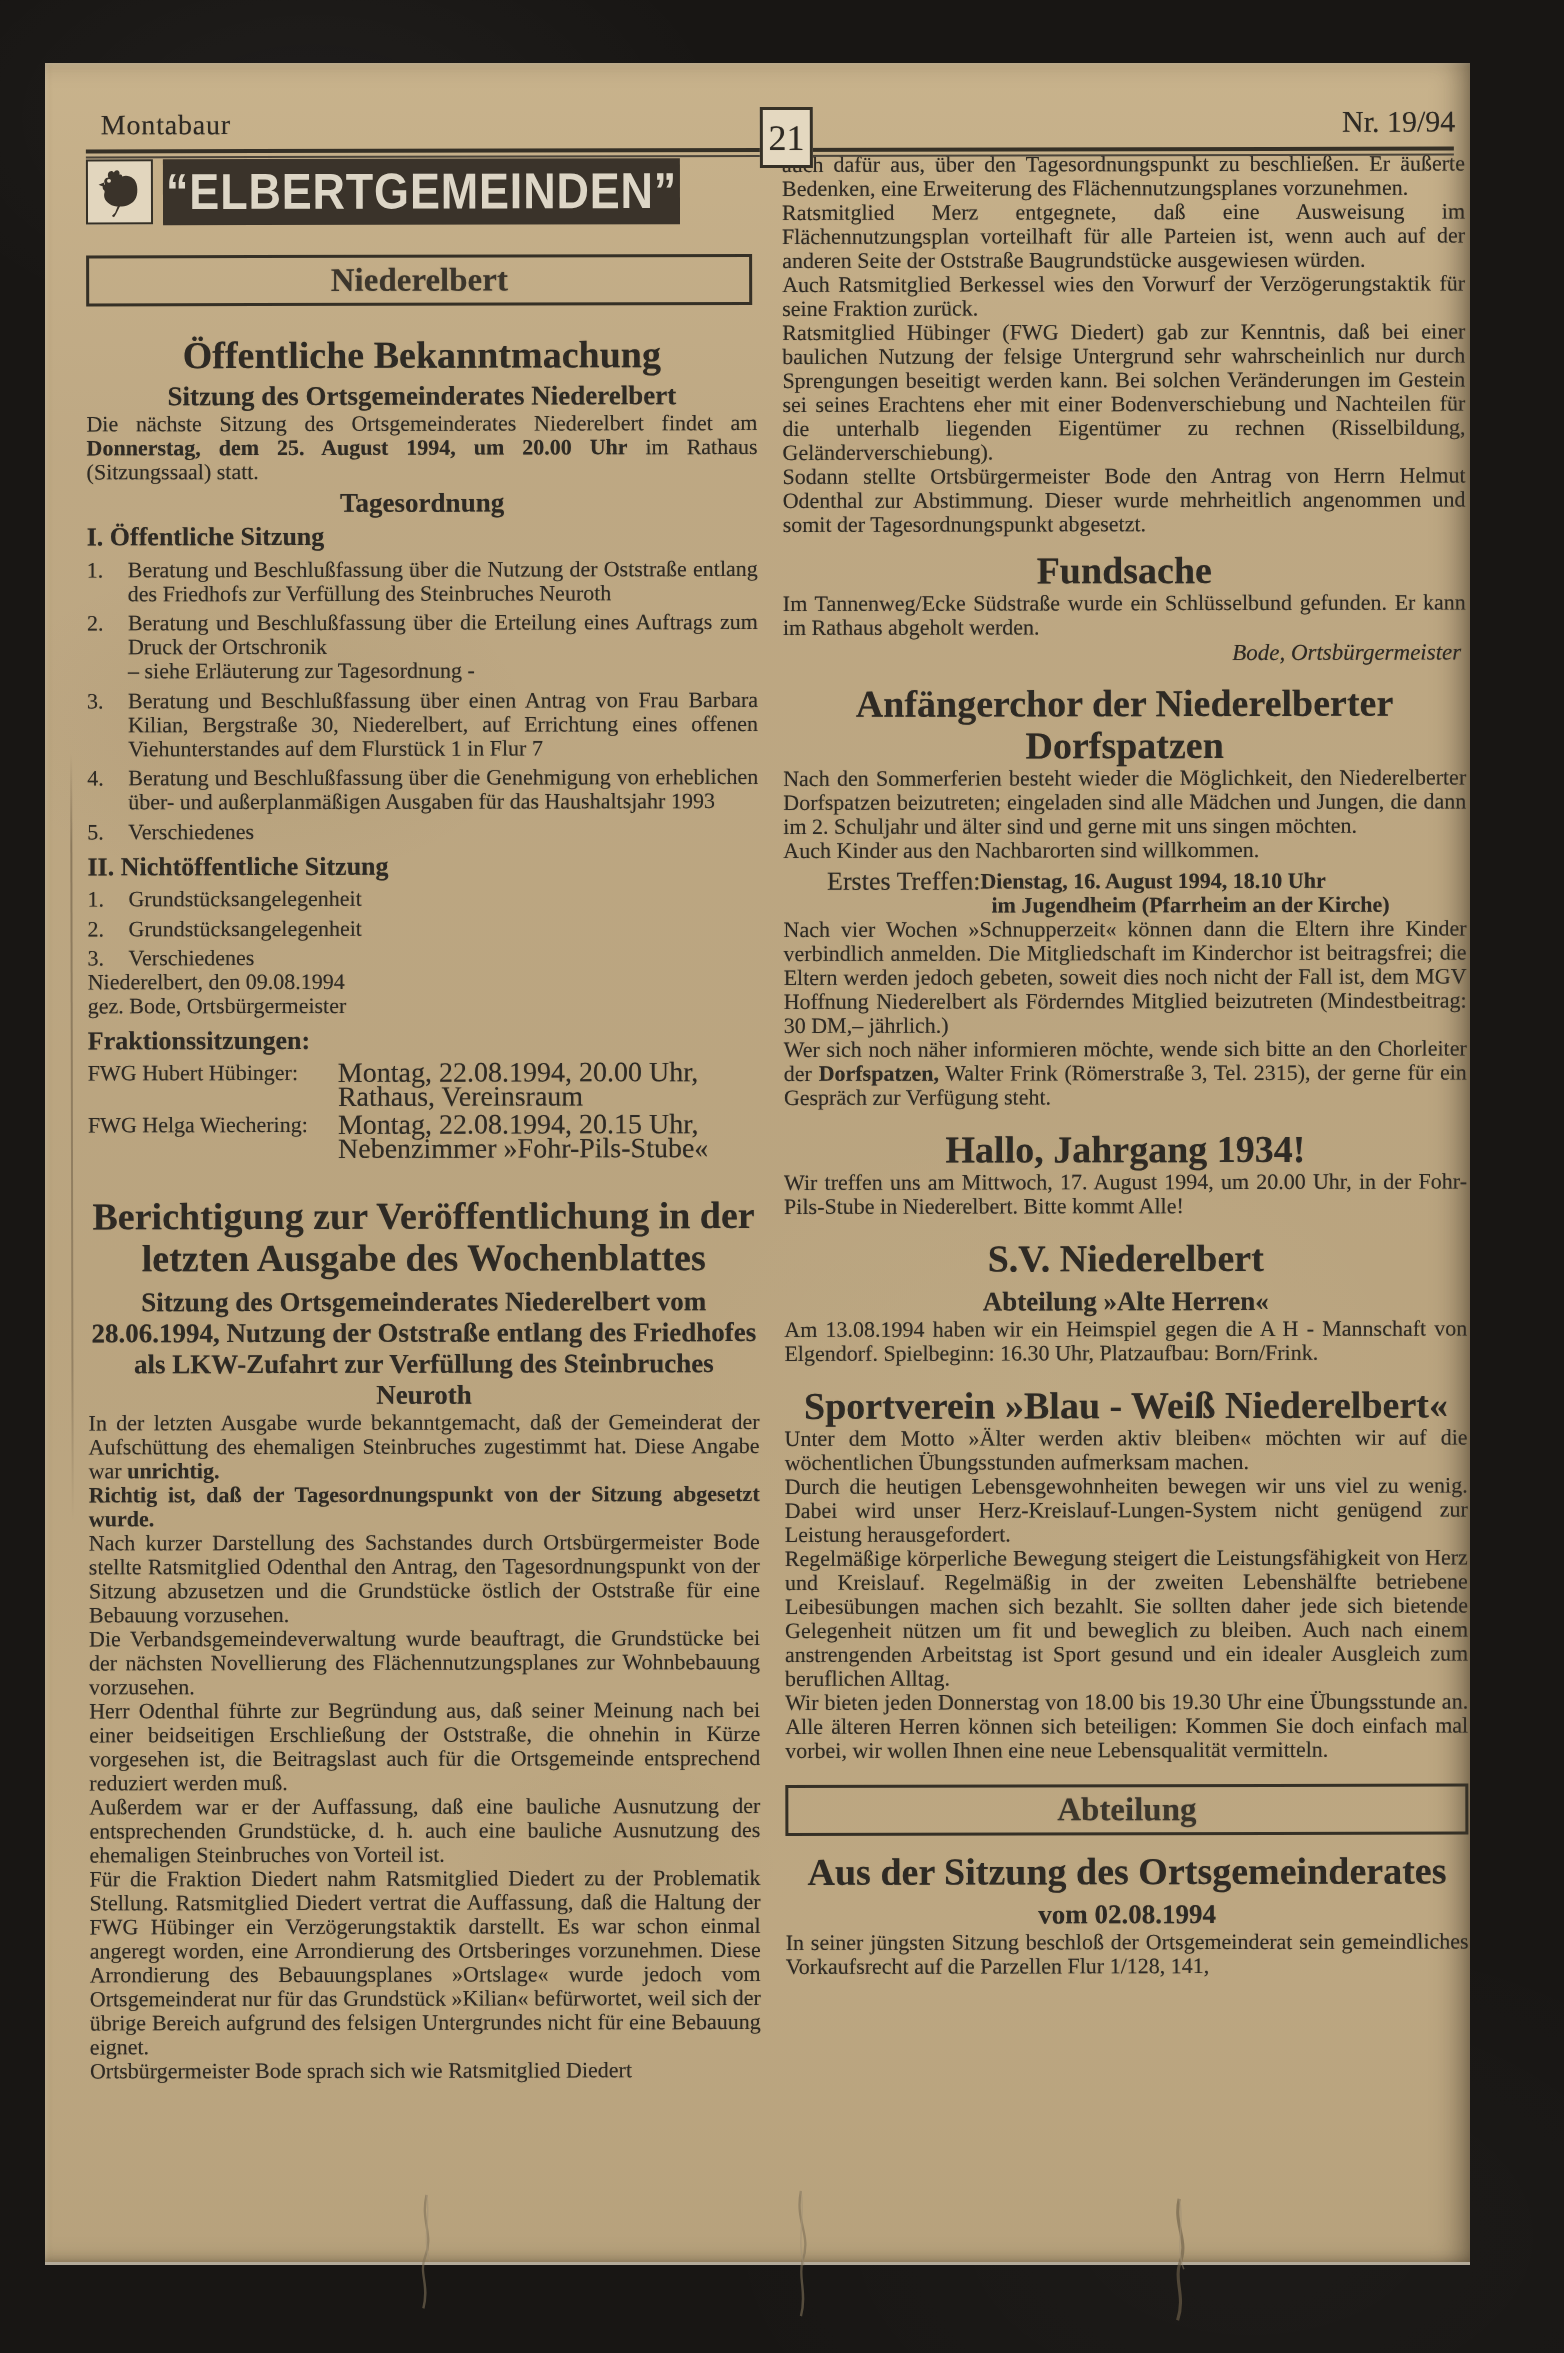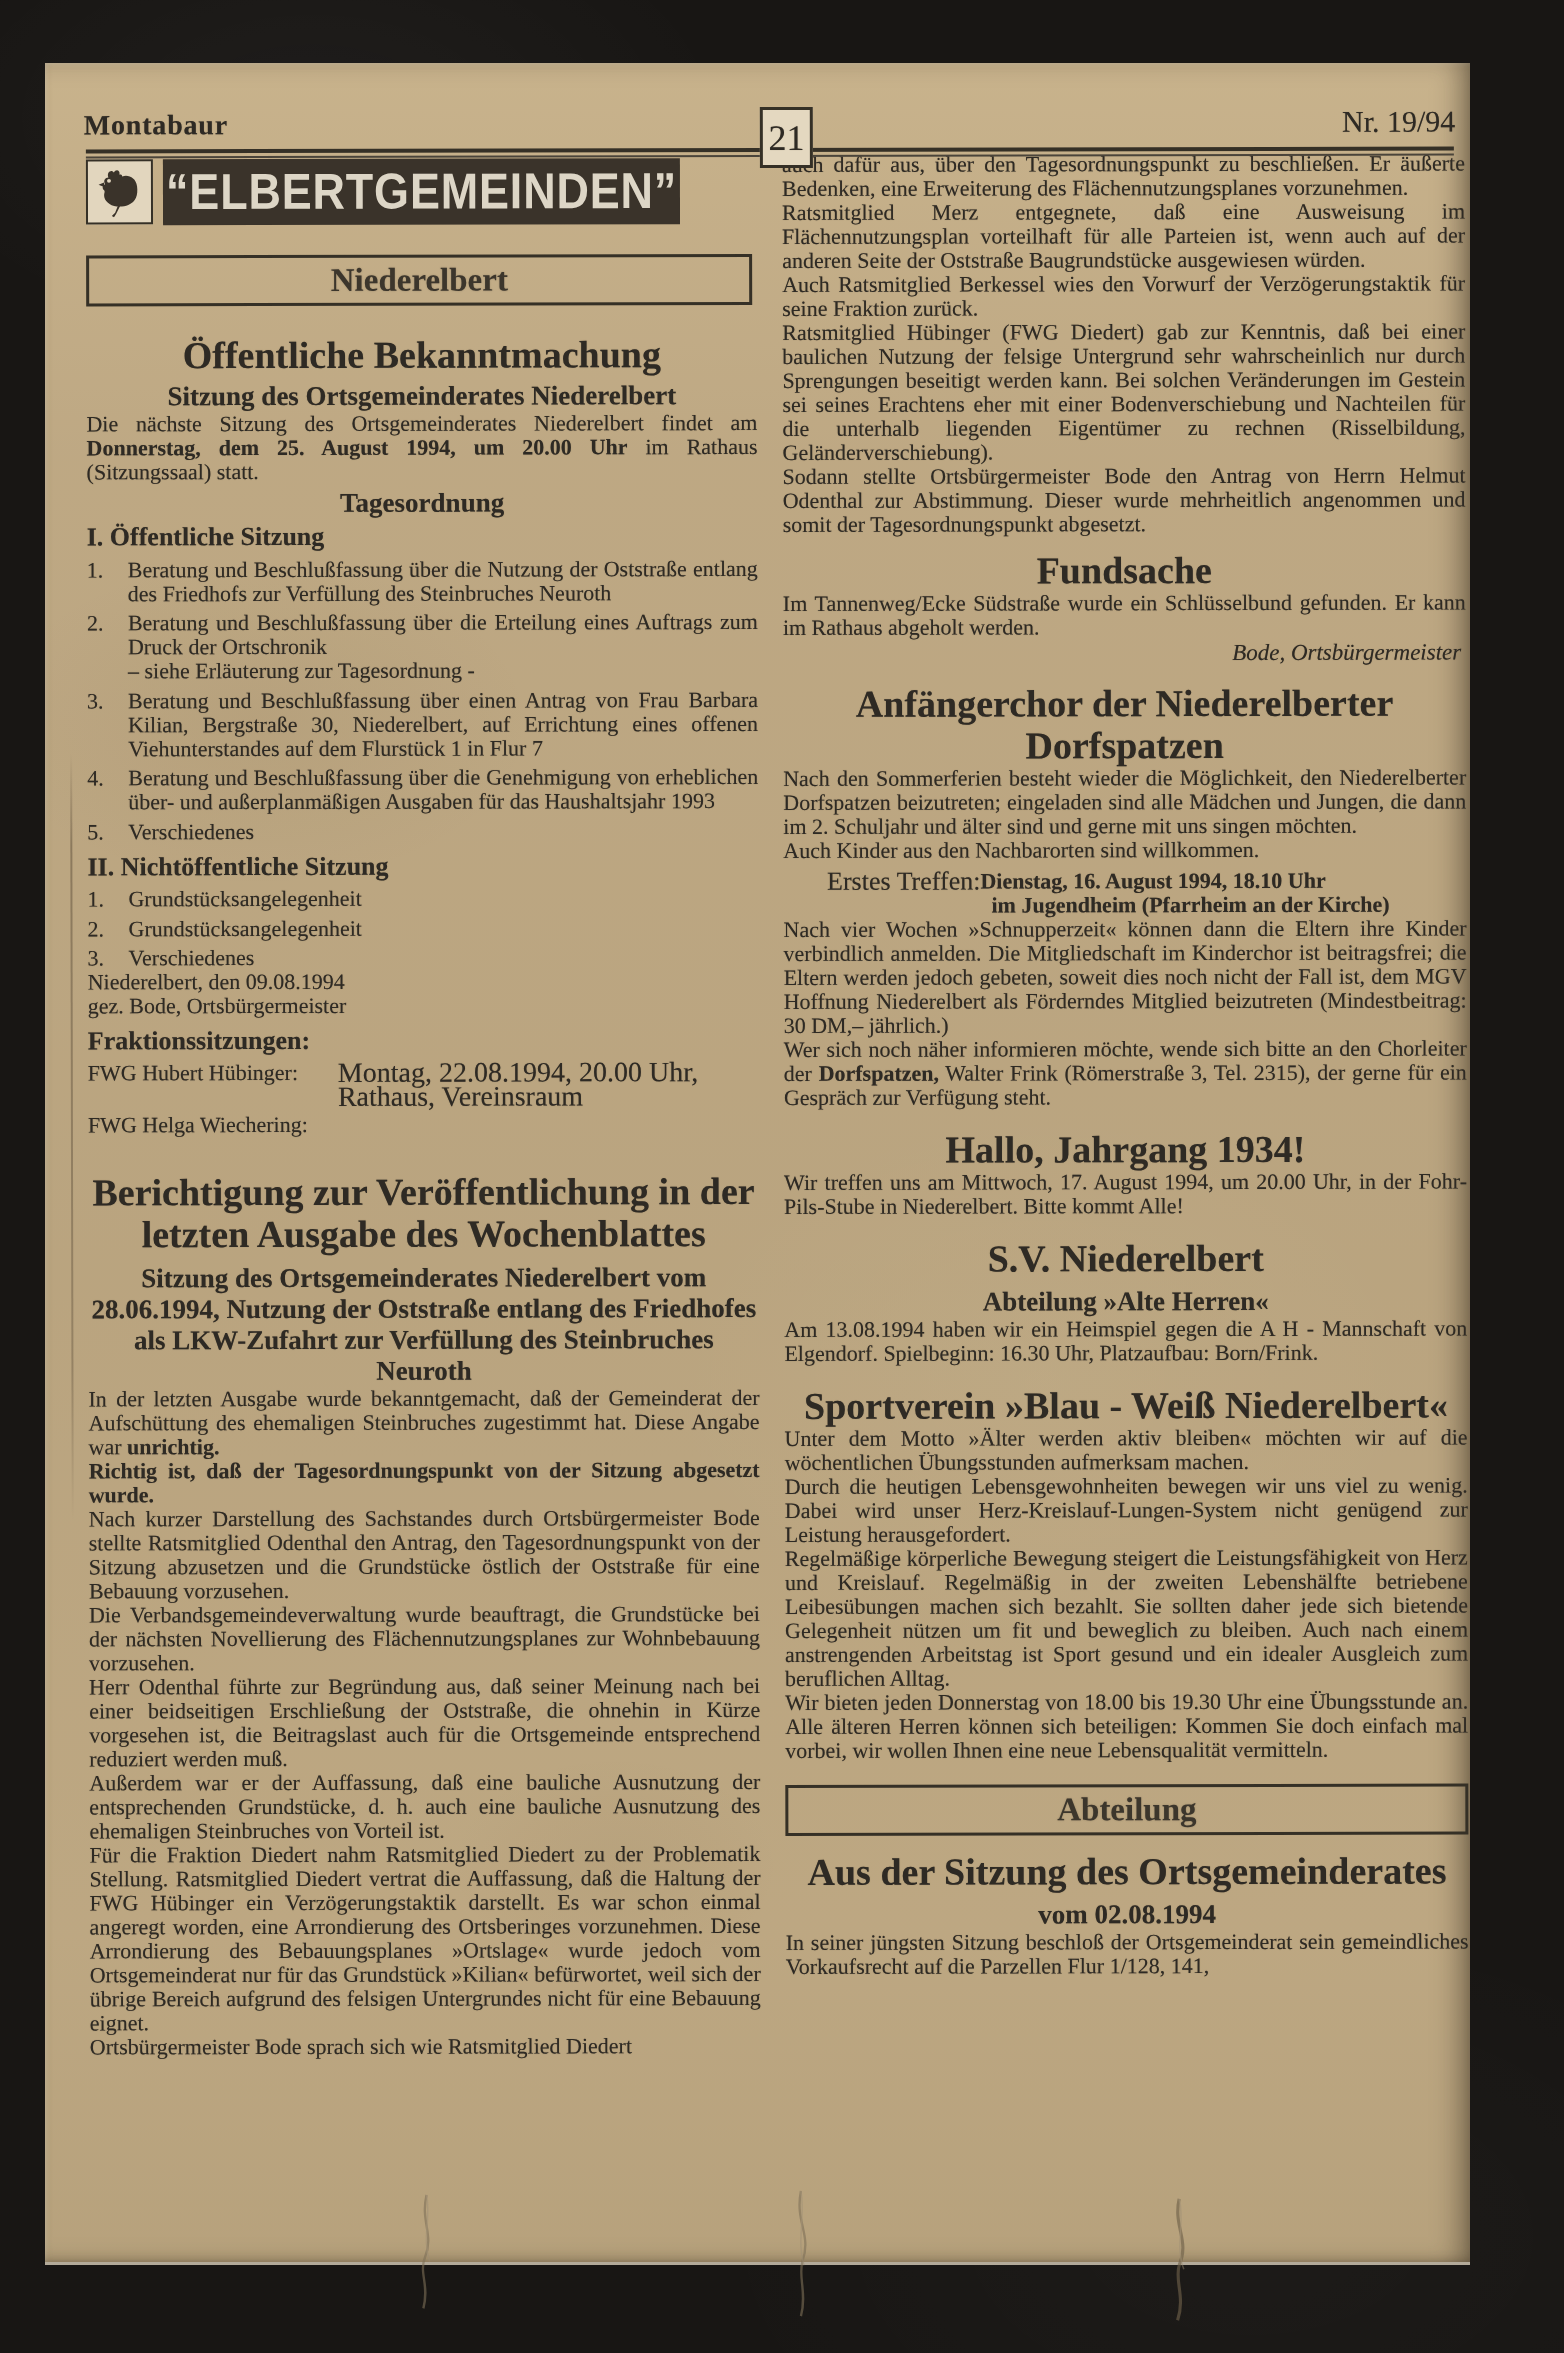--- a/index.html
+++ b/index.html
@@ -19,21 +19,21 @@
       radial-gradient(ellipse 391px 235px at 15% 30%, rgba(120,100,70,0.07), transparent 70%),
       radial-gradient(ellipse 548px 391px at 70% 60%, rgba(255,250,235,0.10), transparent 70%),
       radial-gradient(ellipse 235px 156px at 40% 82%, rgba(120,100,70,0.06), transparent 70%);
     background-blend-mode:multiply,normal,normal,normal;
     box-shadow:inset -17px 0 30px -11px rgba(35,28,18,0.55), inset 0 -4.7px 11px -4.7px rgba(60,50,35,0.35), inset 2.3px 2.3px 6.3px -3.1px rgba(255,255,245,0.5);
     border-bottom:3.9px solid #b3aa9a;
   }
   .tilt{position:absolute;left:0;top:0;width:100%;height:100%;transform:rotate(-0.12deg);}
   .ink{color:#2e2a24;text-shadow:0 0 0.8px rgba(70,58,42,0.55);}
   
-  .masthead-town{position:absolute;left:41px;top:45px;font-size:28px;letter-spacing:0.8px;font-weight:bold;}
+  .masthead-town{position:absolute;left:58px;top:45px;font-size:28px;letter-spacing:0.8px;}
   .masthead-issue{position:absolute;right:12.5px;top:43px;font-size:30px;}
   .pageno-box{position:absolute;left:717px;top:44px;width:47px;height:55px;border:3.1px solid #353026;
     background:#e4d8c0;display:flex;align-items:center;justify-content:center;font-size:36px;z-index:3;}
   .rule-thick{position:absolute;left:43px;top:85px;width:1368px;height:3.9px;background:#353026;z-index:1;}
   .rule-thin{position:absolute;left:43px;top:92px;width:1368px;height:1.6px;background:#4a443a;z-index:1;}
   
   .col-left{position:absolute;left:43px;top:95px;width:671px;}
   .col-right{position:absolute;left:739px;top:90px;width:683px;}
   
   .banner-row{display:flex;align-items:stretch;height:66px;}
@@ -149,20 +149,21 @@
     <p class="body ink mt8">Niederelbert, den 09.08.1994</p>
     <p class="body ink">gez. Bode, Ortsbürgermeister</p>
 
     <h3 class="h-left ink mt10">Fraktionssitzungen:</h3>
     <div class="frak-row">
       <span class="frak-label ink">FWG Hubert Hübinger:</span>
       <span class="frak-val ink">Montag, 22.08.1994, 20.00 Uhr, Rathaus, Vereinsraum</span>
     </div>
     <div class="frak-row mt8">
       <span class="frak-label ink">FWG Helga Wiechering:</span>
+      <span class="frak-val ink">Montag, 22.08.1994, 20.15 Uhr, Nebenzimmer »Fohr-Pils-Stube«</span>
     </div>
 
     <h1 class="h-big ink mt44">
       <span style="display:block">Berichtigung zur Veröffentlichung in der</span>
       <span style="display:block">letzten Ausgabe des Wochenblattes</span>
     </h1>
     <h2 class="h-sub ink mt10">Sitzung des Ortsgemeinderates Niederelbert vom 28.06.1994, Nutzung der Oststraße entlang des Friedhofes als LKW-Zufahrt zur Verfüllung des Steinbruches Neuroth</h2>
 
     <p class="body ink mt12"><span>In der letzten Ausgabe wurde bekanntgemacht, daß der Gemeinderat der Aufschüttung des ehemaligen Steinbruches zugestimmt hat. Diese Angabe war </span><span class="b">unrichtig.</span></p>
     <p class="body b ink mt8">Richtig ist, daß der Tagesordnungspunkt von der Sitzung abgesetzt wurde.</p>

